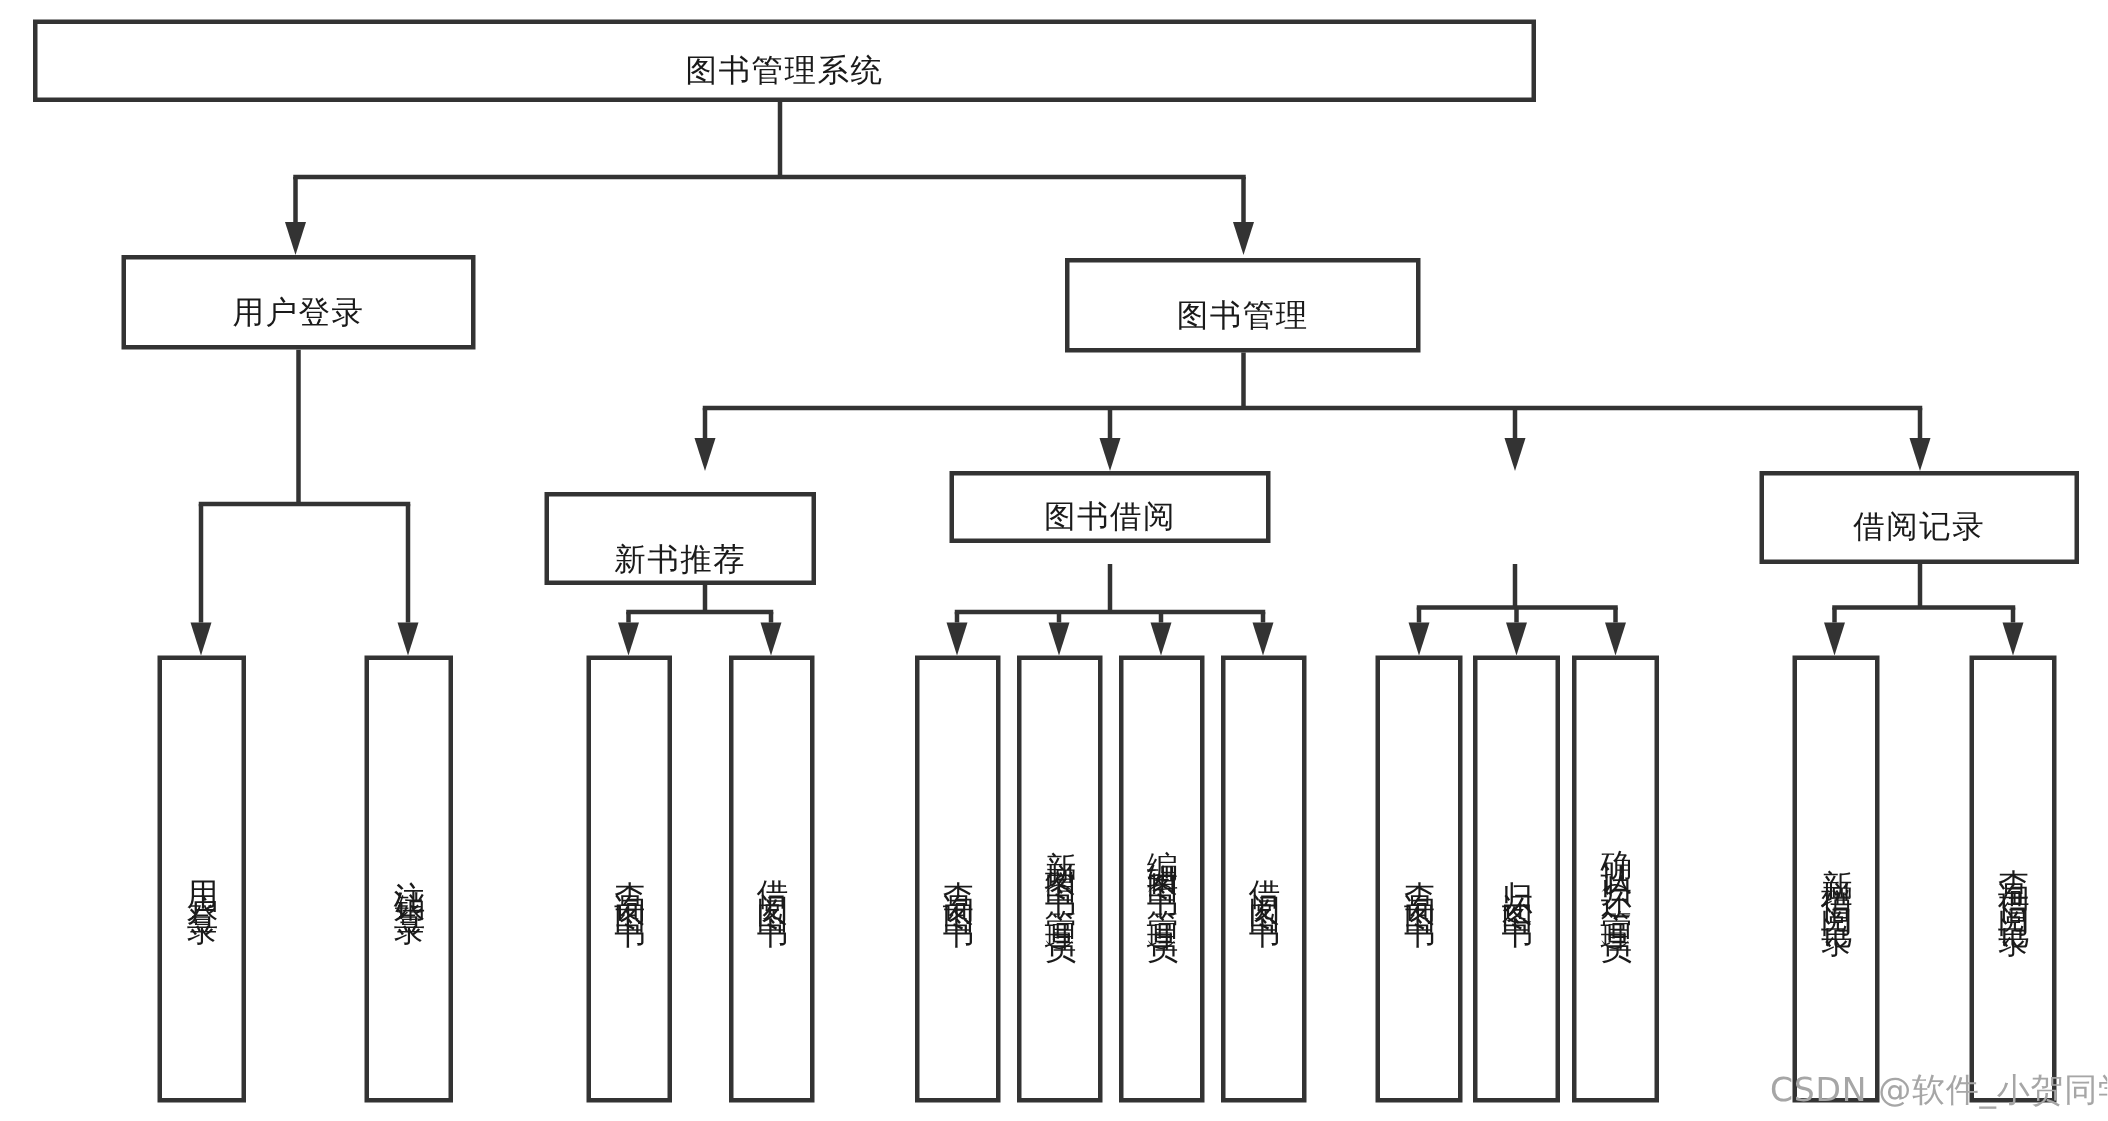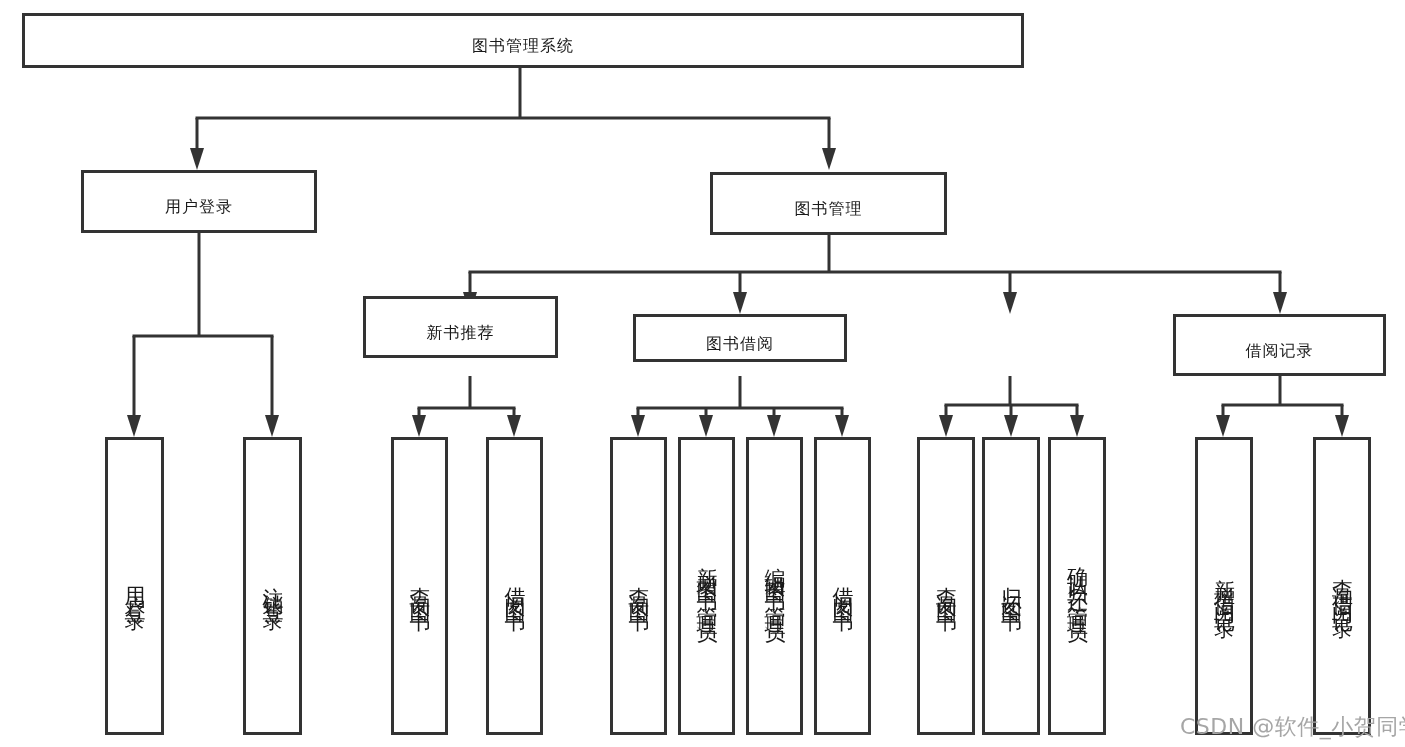--- a/index.html
+++ b/index.html
@@ -8,34 +8,34 @@
     font-family:"DejaVu Sans","Liberation Sans",sans-serif;
     color:#1a1a1a;
   }
   .stage{position:relative;width:1405px;height:747px;overflow:hidden;background:#fff;}
   .wires{position:absolute;left:0;top:0;}
   .box{
     position:absolute;box-sizing:border-box;
     border:3px solid #333333;background:#ffffff;
     display:flex;align-items:center;justify-content:center;
   }
-  .hlabel{font-size:16px;letter-spacing:1px;white-space:nowrap;margin-top:12px;}
+  .hlabel{font-size:21px;letter-spacing:1px;white-space:nowrap;margin-top:12px;}
   .leaf{top:437px;height:298px;}
   .leaf .vlabel{
     writing-mode:vertical-rl;
     line-height:1;
     font-size:21px;
     letter-spacing:8px;
     white-space:nowrap;
   }
   
   .n-root{left:22px;top:13px;width:1002px;height:55px;}
   .n-user{left:81px;top:170px;width:236px;height:63px;}
   .n-mgmt{left:710px;top:172px;width:237px;height:63px;}
-  .n-l3a{left:363px;top:296px;width:195px;height:62px;}
+  .n-l3a{left:363px;top:328px;width:181px;height:62px;align-items:flex-end;}
   .n-l3b{left:633px;top:314px;width:214px;height:48px;}
   .n-l3c{left:903px;top:314px;width:215px;height:62px;}
   .n-l3d{left:1173px;top:314px;width:213px;height:62px;}
   .u1{left:105px;width:59px;}
   .u2{left:243px;width:59px;}
   .a1{left:391px;width:57px;}
   .a2{left:486px;width:57px;}
   .b1{left:610px;width:57px;}
   .b2{left:678px;width:57px;}
   .b3{left:746px;width:57px;}

